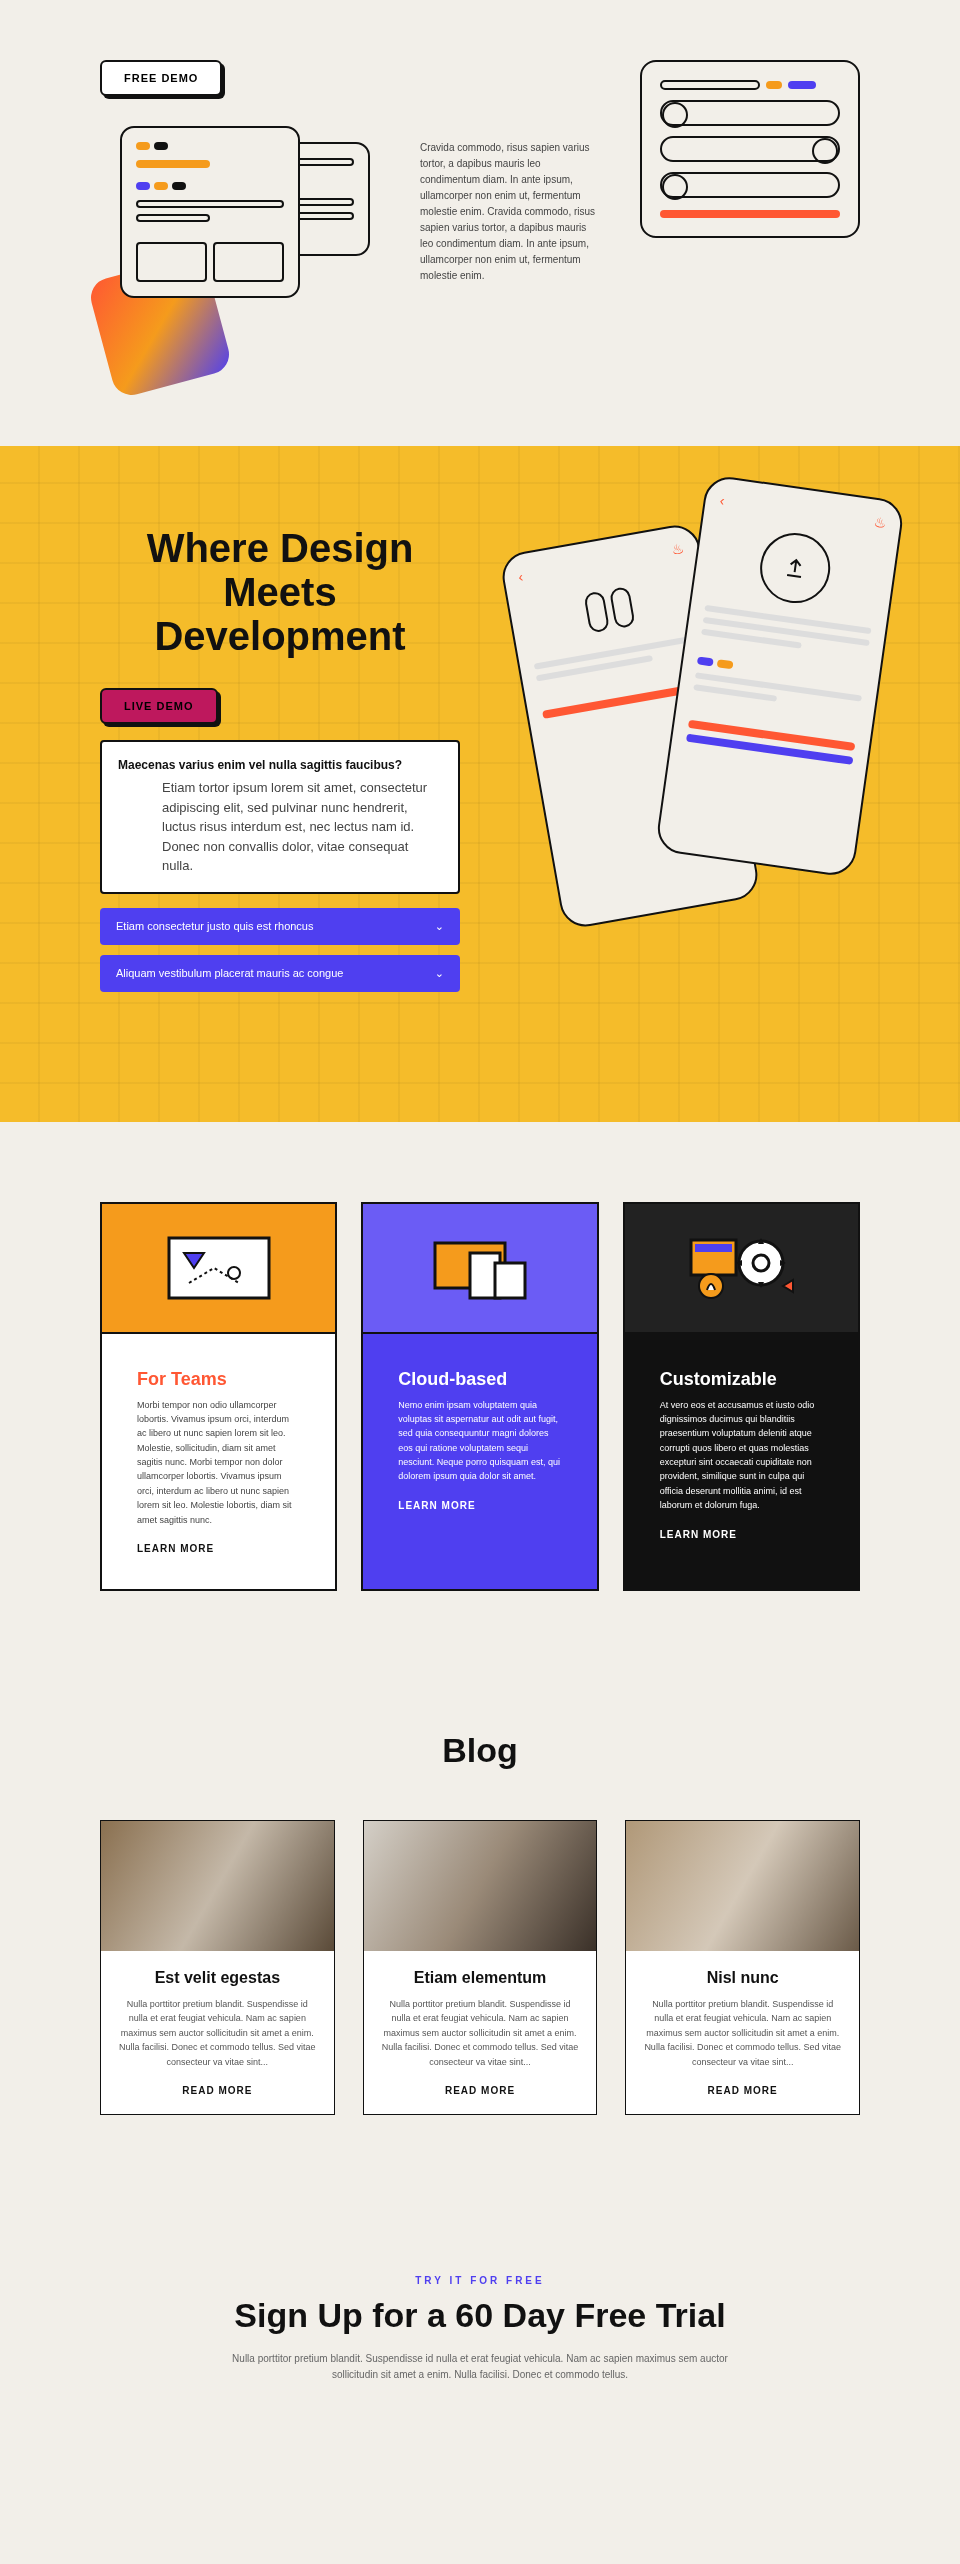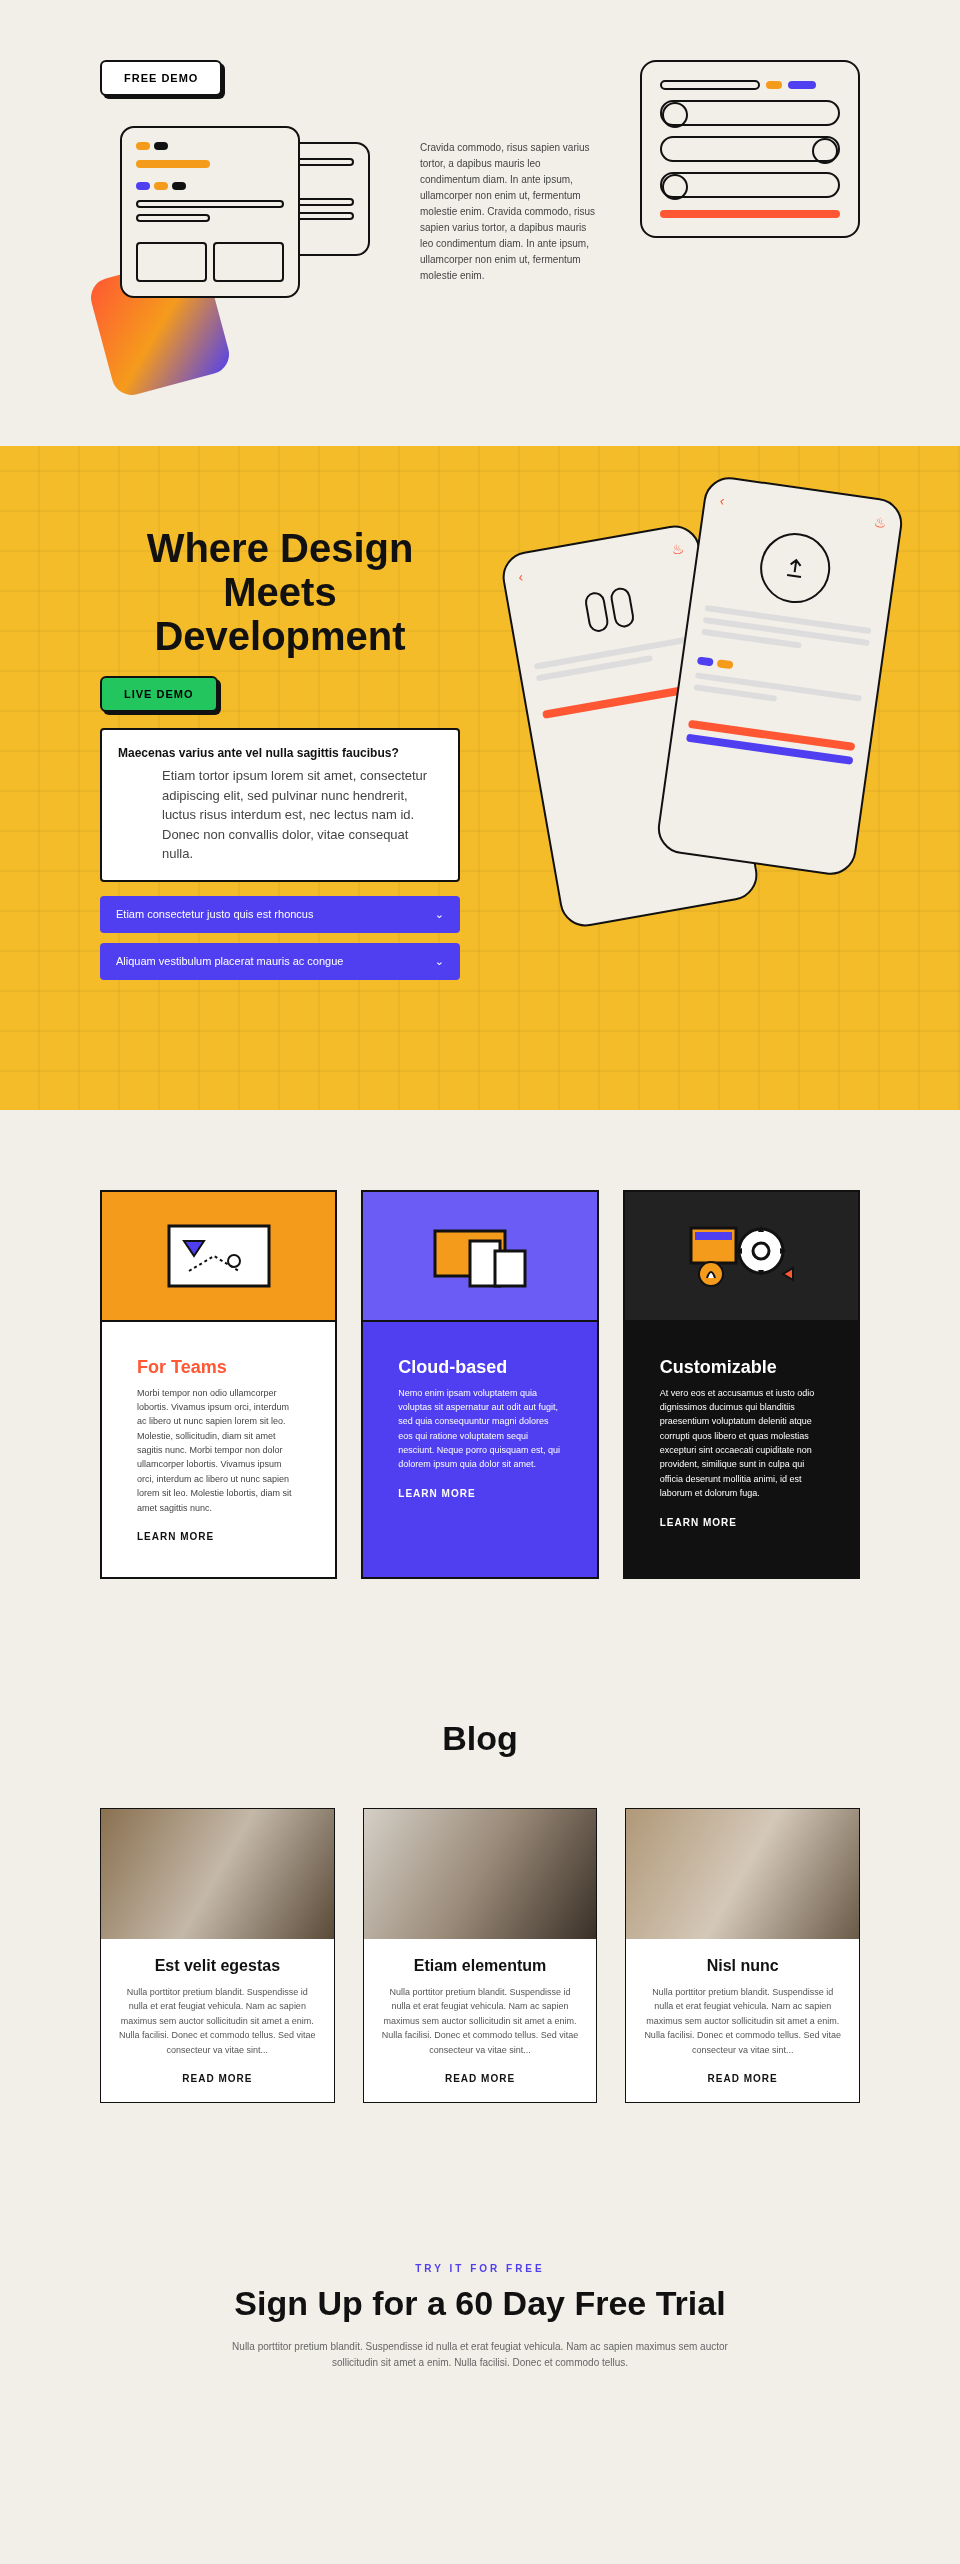--- a/index.html
+++ b/index.html
@@ -33,22 +33,22 @@
 .sline.fill-o { background: #f59b1c; border: none; }
 .dots-row { display: flex; gap: 4px; margin-bottom: 10px; }
 .dots-row span { width: 14px; height: 8px; border-radius: 5px; }
 .grad-blob { position: absolute; width: 120px; height: 120px; border-radius: 20px; background: linear-gradient(135deg,#ff5733,#f59b1c,#4f3ff0); left: 0; bottom: 20px; transform: rotate(-15deg); }
 
 
 .yellow { background: #f5bc2a; padding: 80px 100px 120px; position: relative; overflow: hidden; }
 .yellow::before { content:''; position:absolute; inset:0; background-image: repeating-linear-gradient(0deg,transparent 0 38px,rgba(0,0,0,.04) 38px 40px), repeating-linear-gradient(90deg,transparent 0 38px,rgba(0,0,0,.04) 38px 40px); }
 .yellow-inner { position: relative; display: flex; gap: 40px; }
 .yellow-left { width: 360px; }
-.yellow-title { font-size: 40px; font-weight: 700; line-height: 1.1; text-align: center; margin-bottom: 18px; }
-.btn-yellow { display: inline-block; padding: 10px 22px; border: 2px solid #111; background: #22c55e; font-size: 11px; font-weight: 700; letter-spacing: 1px; border-radius: 6px; box-shadow: 3px 3px 0 #111; cursor: pointer; margin-bottom: 16px; }
+.yellow-title { font-size: 40px; font-weight: 700; line-height: 1.1; text-align: center; margin-bottom: 30px; }
+.btn-yellow { display: inline-block; padding: 10px 22px; border: 2px solid #111; background: #be185d; font-size: 11px; font-weight: 700; letter-spacing: 1px; border-radius: 6px; box-shadow: 3px 3px 0 #111; cursor: pointer; margin-bottom: 16px; }
 .info-box { background: #fff; border: 2px solid #111; border-radius: 4px; padding: 16px; margin-bottom: 14px; }
 .info-box .q { font-size: 12px; font-weight: 700; margin-bottom: 6px; }
 .info-box .a { font-size: 13px; line-height: 1.5; color: #444; margin-left: 44px; }
 .acc-item { background: #4f3ff0; color: #fff; padding: 12px 16px; border-radius: 4px; margin-bottom: 10px; font-size: 11px; display: flex; justify-content: space-between; align-items: center; cursor: pointer; }
 .phones { flex: 1; position: relative; }
 .phone { position: absolute; width: 200px; height: 380px; border: 2px solid #111; border-radius: 26px; background: #f2efe9; padding: 14px; }
 .phone.back { right: 130px; top: 10px; transform: rotate(-10deg); }
 .phone.front { right: -20px; top: -40px; transform: rotate(8deg); }
 .phone-top { display: flex; justify-content: space-between; margin-bottom: 14px; font-size: 14px; color: #ff5733; }
 .phone-circ { width: 70px; height: 70px; border: 2px solid #111; border-radius: 50%; margin: 10px auto 14px; display:flex; align-items:center; justify-content:center; }
@@ -150,21 +150,21 @@
     </div>
   </div>
 </section>
 
 <section class="yellow">
   <div class="yellow-inner">
     <div class="yellow-left">
       <h2 class="yellow-title">Where Design Meets Development</h2>
       <button class="btn-yellow">LIVE DEMO</button>
       <div class="info-box">
-        <div class="q">Maecenas varius ante vel nulla sagittis faucibus?</div>
+        <div class="q">Maecenas varius enim vel nulla sagittis faucibus?</div>
         <div class="a">Etiam tortor ipsum lorem sit amet, consectetur adipiscing elit, sed pulvinar nunc hendrerit, luctus risus interdum est, nec lectus nam id. Donec non convallis dolor, vitae consequat nulla.</div>
       </div>
       <div class="acc-item">
         <span>Etiam consectetur justo quis est rhoncus</span>
         <span>⌄</span>
       </div>
       <div class="acc-item">
         <span>Aliquam vestibulum placerat mauris ac congue</span>
         <span>⌄</span>
       </div>

